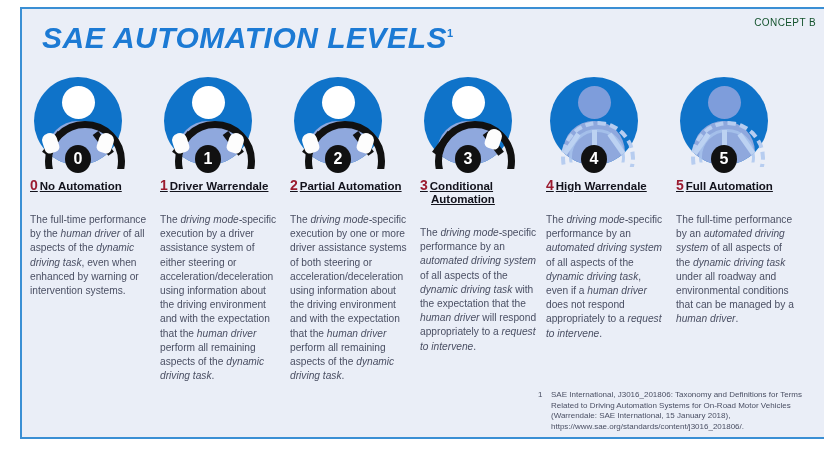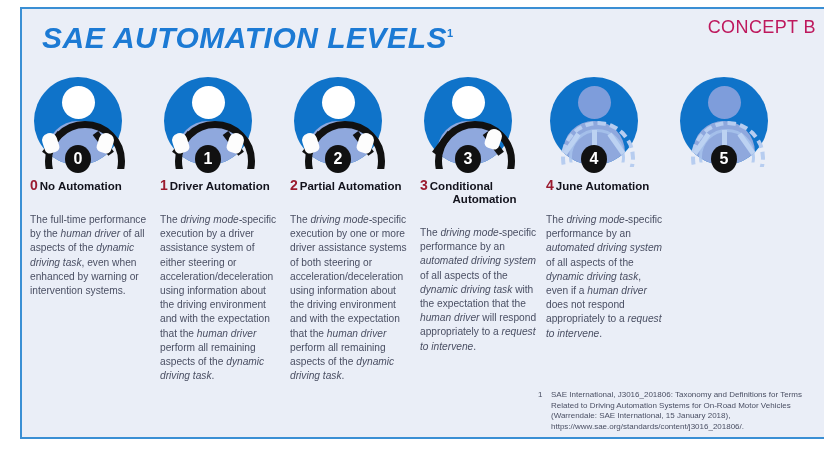--- a/index.html
+++ b/index.html
@@ -14,21 +14,21 @@
   }
   
   .title{
     position:absolute;left:20px;top:12px;
     font-style:italic;font-weight:bold;font-size:30px;letter-spacing:.5px;
     color:#1c7ad4;white-space:nowrap;
   }
   .title sup{font-size:11px;font-style:normal;font-weight:bold;vertical-align:super;}
   .concept{
     position:absolute;right:18px;top:8px;
-    font-size:18px;color:#be185d;letter-spacing:.4px;text-align:right;
+    font-size:10px;color:#14532d;letter-spacing:.4px;text-align:right;
   }
   
   .cols{position:absolute;left:8px;top:66px;width:768px;height:360px;}
   .col{position:absolute;top:0;width:118px;}
   .c0{left:0px}.c1{left:130px}.c2{left:260px}
   .c3{left:390px}.c4{left:516px}.c5{left:646px}
   
   .icon{position:relative;width:94px;height:96px;margin-left:1px;}
   .disc{
     position:absolute;left:3px;top:2px;width:88px;height:88px;border-radius:50%;
@@ -75,24 +75,24 @@
     position:absolute;left:19px;top:52px;width:50px;height:50px;
     border:3px solid #a9c4ee;border-radius:50%;
     clip-path:inset(0 0 40% 0);opacity:.8;
   }
   .gspoke{position:absolute;background:#bcd2f2;}
   .gs-l{left:26px;top:57px;width:5px;height:24px;transform:rotate(35deg);transform-origin:top center;}
   .gs-r{left:57px;top:57px;width:5px;height:24px;transform:rotate(-35deg);transform-origin:top center;}
   .gs-c{left:50%;margin-left:-2.5px;top:53px;width:5px;height:22px;}
   
   .head-line{
-    margin-top:8px;font-size:11.5px;line-height:13px;color:#12121c;font-weight:bold;
+    margin-top:8px;font-size:11.5px;line-height:13px;color:#12121c;font-weight:bold;text-decoration:underline;
   }
   .head-line .num{color:#9b1b30;font-size:14px;font-weight:bold;margin-right:2px;}
-  .head-line .ind{display:block;padding-left:11px;text-align:center;}
+  .head-line .ind{display:block;padding-left:11px;}
   .desc{
     margin-top:20px;font-size:10.2px;line-height:14.2px;color:#4a4f63;
   }
   .desc i{}
   
   .footnote{
     position:absolute;left:516px;top:381px;width:272px;
     font-size:8px;line-height:10.6px;color:#4a4f63;
   }
   .footnote .fn-num{position:absolute;left:0;top:0;}
@@ -143,21 +143,21 @@
         <div class="wheel">
           <div class="rim"></div>
           <div class="spoke spk-l"></div>
           <div class="spoke spk-r"></div>
           <div class="hand hand-l"></div>
           <div class="hand hand-r"></div>
           <div class="hub">1</div>
         </div>
       </div>
       <div class="head-line">
-        <span class="num">1</span><span>Driver Automation</span>
+        <span class="num">1</span><span>Driver Warrendale</span>
       </div>
       <div class="desc">
         The <i>driving mode-</i>specific execution by a driver assistance system of either steering or acceleration/deceleration using information about the driving environment and with the expectation that the <i>human driver</i> perform all remaining aspects of the <i>dynamic driving task</i>.
       </div>
     </div>
 
     <div class="col c2">
       <div class="icon">
         <div class="disc">
           <div class="head"></div>
@@ -212,21 +212,21 @@
         <div class="gwheel">
           <div class="grim"></div>
           <div class="grim2"></div>
           <div class="gspoke gs-l"></div>
           <div class="gspoke gs-r"></div>
           <div class="gspoke gs-c"></div>
           <div class="hub">4</div>
         </div>
       </div>
       <div class="head-line">
-        <span class="num">4</span><span>June Automation</span>
+        <span class="num">4</span><span>High Warrendale</span>
       </div>
       <div class="desc">
         The <i>driving mode-</i>specific performance by an <i>automated driving system</i> of all aspects of the <i>dynamic driving task</i>, even if a <i>human driver</i> does not respond appropriately to a <i>request to intervene</i>.
       </div>
     </div>
 
     <div class="col c5">
       <div class="icon">
         <div class="disc">
           <div class="head ghost"></div>
@@ -234,20 +234,26 @@
         </div>
         <div class="gwheel">
           <div class="grim"></div>
           <div class="grim2"></div>
           <div class="gspoke gs-l"></div>
           <div class="gspoke gs-r"></div>
           <div class="gspoke gs-c"></div>
           <div class="hub">5</div>
         </div>
       </div>
+      <div class="head-line">
+        <span class="num">5</span><span>Full Automation</span>
+      </div>
+      <div class="desc">
+        The full-time performance by an <i>automated driving system</i> of all aspects of the <i>dynamic driving task</i> under all roadway and environmental conditions that can be managed by a <i>human driver</i>.
+      </div>
     </div>
 
   </div>
 
   <div class="footnote">
     <span class="fn-num">1</span>
     <span class="fn-txt">SAE International, J3016_201806: Taxonomy and Definitions for Terms Related to Driving Automation Systems for On-Road Motor Vehicles (Warrendale: SAE International, 15 January 2018), https://www.sae.org/standards/content/j3016_201806/.</span>
   </div>
 
 </div>

